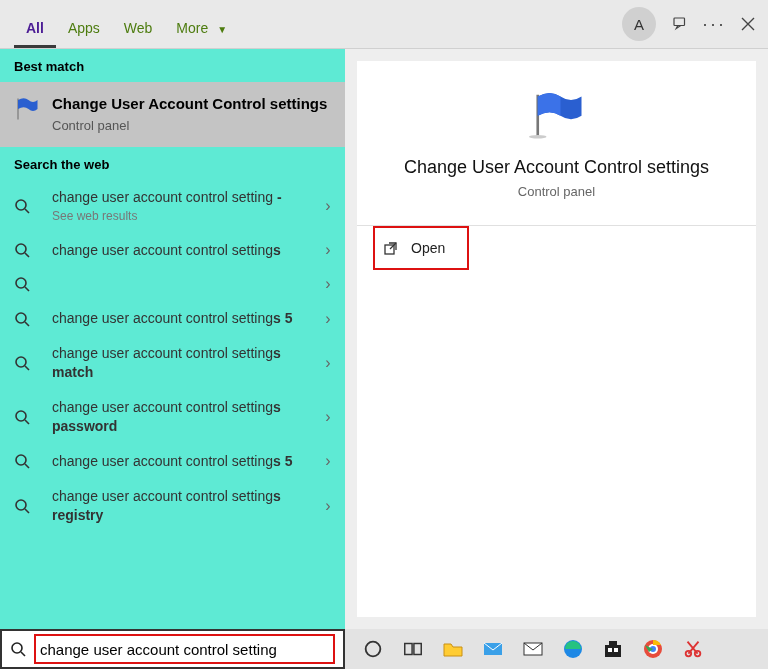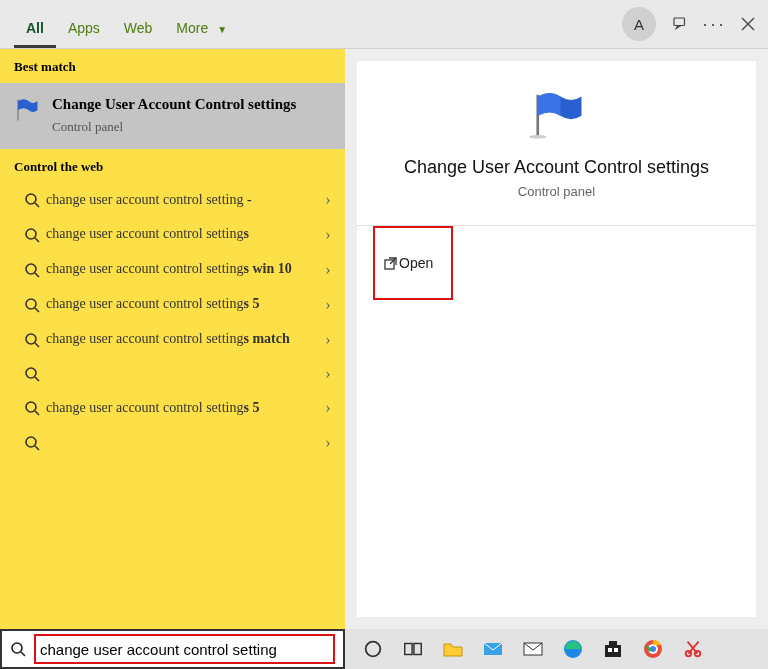--- a/index.html
+++ b/index.html
@@ -22,21 +22,21 @@
     position: relative;
   }
   .tabs { display: flex; align-items: flex-end; height: 100%; padding-left: 4px; }
   .tab {
     padding: 0 12px 12px 12px;
     font-size: 14px;
     color: #4d7c0f;
     cursor: pointer;
   }
   .tab.active {
-    color: #14532d;
+    color: #4c1d95;
     font-weight: 600;
     border-bottom: 3px solid #3a3a3a;
     padding-bottom: 9px;
   }
   .tab.more { display: flex; align-items: center; gap: 9px; }
   .more-arrow { font-size: 10px; position: relative; top: 1px; }
   .topbar-right {
     position: absolute;
     right: 10px;
     top: 0;
@@ -55,23 +55,22 @@
   .close-x svg { width: 14px; height: 14px; }
 
   
   .main {
     display: flex;
     height: calc(100% - 49px - 40px);
     width: 100%;
   }
   .left {
     width: 345px;
-    background: #fde047;
+    background: #5eead4;
     overflow: hidden;
-    font-family: Liberation Serif, serif;
   }
   .right {
     flex: 1;
     background: #eeeeee;
     padding: 12px;
   }
 
   
   .section-header {
     font-size: 13px;
@@ -89,22 +88,22 @@
   }
   .best-match .flag-icon { width: 30px; height: 30px; flex-shrink: 0; }
   .best-match .title { font-size: 15px; font-weight: 600; color: #000; line-height: 1.3; }
   .best-match .subtitle { font-size: 13px; color: #555; margin-top: 4px; }
 
   
   .web-list { }
   .web-item {
     display: flex;
     align-items: center;
-    padding: 8px 10px 8px 24px;
-    gap: 6px;
+    padding: 8px 10px 8px 14px;
+    gap: 22px;
     cursor: pointer;
   }
   .web-item .search-glyph { width: 16px; height: 16px; flex-shrink: 0; color: #333; }
   .web-item .texts { flex: 1; font-size: 14px; color: #333; line-height: 1.35; }
   .web-item .append { font-weight: 700; }
   .web-item .sub { font-size: 12px; color: #777; margin-top: 2px; }
   .web-item .chevron { width: 14px; color: #666; flex-shrink: 0; margin-left: auto; text-align: center; }
 
   
   .detail-card {
@@ -113,26 +112,27 @@
     padding: 20px 14px;
     position: relative;
   }
   .detail-flag { width: 70px; height: 54px; margin: 6px auto 16px auto; display: block; }
   .detail-title { text-align: center; font-size: 18px; color: #111; font-weight: 400; }
   .detail-sub { text-align: center; font-size: 13px; color: #666; margin-top: 6px; }
   .detail-divider { height: 1px; background: #e0e0e0; margin: 26px -14px 0 -14px; }
   .open-row {
     display: flex;
     align-items: center;
-    padding: 27px 8px;
+    gap: 12px;
+    padding: 12px 8px;
     font-size: 14px;
     color: #222;
     margin: 0 2px;
     border: 2px solid #d11;
-    width: 80px;
+    width: 96px;
     cursor: pointer;
   }
   .open-row .open-icon { width: 16px; height: 16px; }
 
   
   .bottombar {
     height: 40px;
     display: flex;
     align-items: center;
     background: #f0f0f0;
@@ -217,45 +217,44 @@
       <svg class="flag-icon" viewBox="0 0 40 40">
         <path d="M8 6 L8 34" stroke="#888" stroke-width="2"></path>
         <path d="M8 8 Q16 3 22 8 Q28 13 34 8 L34 20 Q28 25 22 20 Q16 15 8 20 Z" fill="#2a5fd0"></path>
       </svg>
       <div>
         <div class="title">Change User Account Control settings</div>
         <div class="subtitle">Control panel</div>
       </div>
     </div>
 
-    <div class="section-header">Control the web</div>
+    <div class="section-header">Search the web</div>
 
     <div class="web-list" id="web-list">
         <div class="web-item">
           <svg class="search-glyph" viewBox="0 0 16 16" fill="none" stroke="#333" stroke-width="1.6">
             <circle cx="7" cy="7" r="5"></circle>
             <path d="M11 11 L15 15"></path>
           </svg>
-          <div class="texts"><span>change user account control setting</span><span class="append"> -</span></div>
+          <div class="texts"><span>change user account control setting</span><span class="append"> -</span><div class="sub">See web results</div></div>
           <div class="chevron">›</div>
         </div>
         <div class="web-item">
           <svg class="search-glyph" viewBox="0 0 16 16" fill="none" stroke="#333" stroke-width="1.6">
             <circle cx="7" cy="7" r="5"></circle>
             <path d="M11 11 L15 15"></path>
           </svg>
           <div class="texts"><span>change user account control setting</span><span class="append">s</span></div>
           <div class="chevron">›</div>
         </div>
         <div class="web-item">
           <svg class="search-glyph" viewBox="0 0 16 16" fill="none" stroke="#333" stroke-width="1.6">
             <circle cx="7" cy="7" r="5"></circle>
             <path d="M11 11 L15 15"></path>
           </svg>
-          <div class="texts"><span>change user account control setting</span><span class="append">s win 10</span></div>
           <div class="chevron">›</div>
         </div>
         <div class="web-item">
           <svg class="search-glyph" viewBox="0 0 16 16" fill="none" stroke="#333" stroke-width="1.6">
             <circle cx="7" cy="7" r="5"></circle>
             <path d="M11 11 L15 15"></path>
           </svg>
           <div class="texts"><span>change user account control setting</span><span class="append">s 5</span></div>
           <div class="chevron">›</div>
         </div>
@@ -265,35 +264,37 @@
             <path d="M11 11 L15 15"></path>
           </svg>
           <div class="texts"><span>change user account control setting</span><span class="append">s match</span></div>
           <div class="chevron">›</div>
         </div>
         <div class="web-item">
           <svg class="search-glyph" viewBox="0 0 16 16" fill="none" stroke="#333" stroke-width="1.6">
             <circle cx="7" cy="7" r="5"></circle>
             <path d="M11 11 L15 15"></path>
           </svg>
+          <div class="texts"><span>change user account control setting</span><span class="append">s password</span></div>
           <div class="chevron">›</div>
         </div>
         <div class="web-item">
           <svg class="search-glyph" viewBox="0 0 16 16" fill="none" stroke="#333" stroke-width="1.6">
             <circle cx="7" cy="7" r="5"></circle>
             <path d="M11 11 L15 15"></path>
           </svg>
           <div class="texts"><span>change user account control setting</span><span class="append">s 5</span></div>
           <div class="chevron">›</div>
         </div>
         <div class="web-item">
           <svg class="search-glyph" viewBox="0 0 16 16" fill="none" stroke="#333" stroke-width="1.6">
             <circle cx="7" cy="7" r="5"></circle>
             <path d="M11 11 L15 15"></path>
           </svg>
+          <div class="texts"><span>change user account control setting</span><span class="append">s registry</span></div>
           <div class="chevron">›</div>
         </div>
       </div>
   </div>
 
   <div class="right">
     <div class="detail-card">
       <svg class="detail-flag" viewBox="0 0 80 60">
         <path d="M18 8 L18 56" stroke="#777" stroke-width="3"></path>
         <ellipse cx="18" cy="56" rx="10" ry="2" fill="#ccc"></ellipse>

